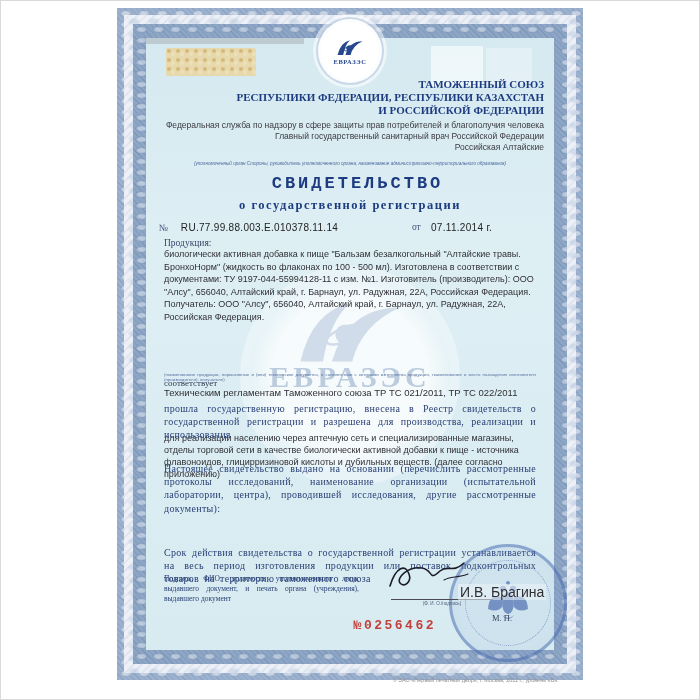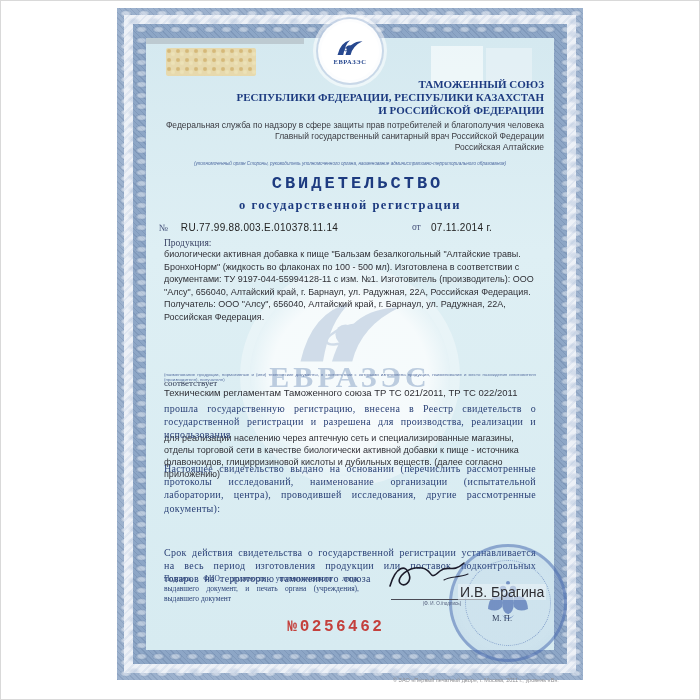--- a/index.html
+++ b/index.html
@@ -92,22 +92,22 @@
 
   .stamp{position:absolute;left:303px;top:506px;width:112px;height:112px;border-radius:50%;z-index:2;
     border:3px solid rgba(72,106,176,.5);
     background:radial-gradient(circle, rgba(122,152,208,.10) 60%, rgba(90,125,190,.14) 100%);}
   .stamp-inner{position:absolute;inset:13px;border-radius:50%;border:1.5px dotted rgba(72,106,176,.55);
     display:flex;align-items:center;justify-content:center;}
   .signer-name{position:absolute;left:312px;top:546px;z-index:4;font-size:14px;color:#2e2e33;
     background:rgba(236,244,247,.55);padding:0 2px;}
   .mp{position:absolute;left:346px;top:575px;z-index:4;font-family:"Liberation Serif",serif;font-size:8.5px;color:#33415f;}
 
-  .serial{position:absolute;left:90px;top:580px;width:200px;text-align:center;z-index:3;
-    font-family:"Liberation Mono",monospace;font-weight:bold;font-size:16px;letter-spacing:2.5px;color:#c4403c;}
+  .serial{position:absolute;left:90px;top:580px;width:200px;text-align:right;z-index:3;
+    font-family:"Liberation Mono",monospace;font-weight:bold;font-size:13px;letter-spacing:2.5px;color:#c4403c;}
 
   .print-footer{position:absolute;left:393px;top:677px;font-size:5.5px;color:#8f8f92;}
 </style>
 </head>
 <body>
 
 <div class="page">
   <div class="cert">
     <div class="border-outer"></div>
     <div class="border-white"></div>

